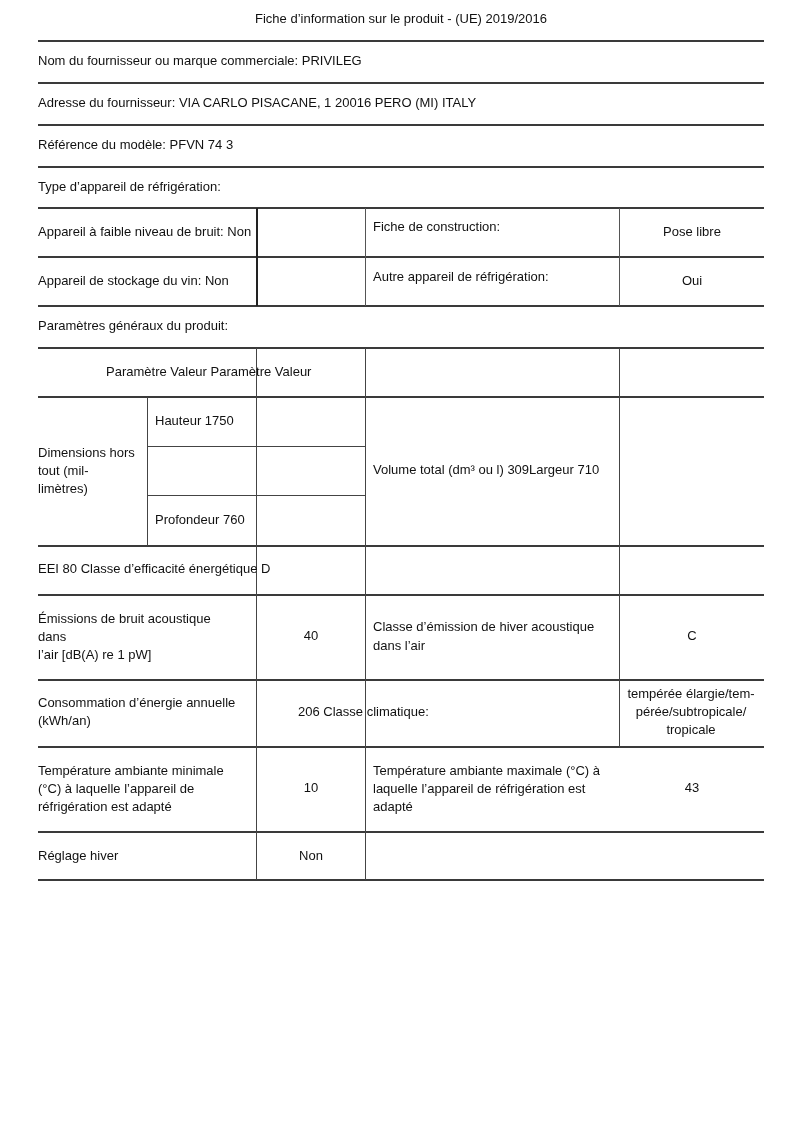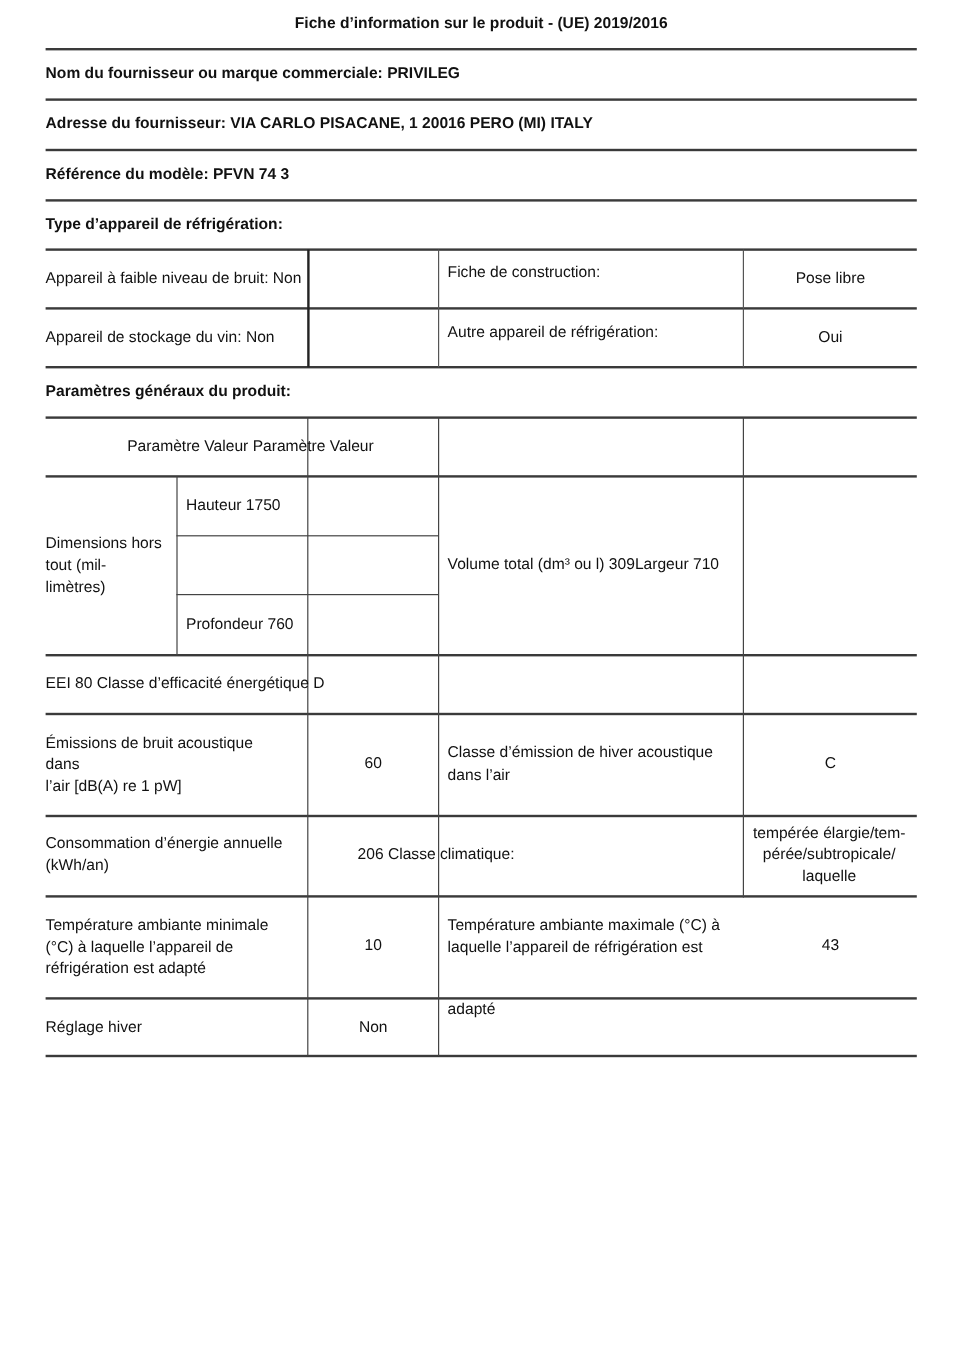--- a/index.html
+++ b/index.html
@@ -3,23 +3,23 @@
   <meta charset="utf-8">
   <style>
     html, body { margin: 0; padding: 0; background: #ffffff; }
     body { width: 802px; height: 1134px; position: relative; overflow: hidden;
            font-family: "Liberation Sans", sans-serif; color: #111; font-size: 13px; }
     .abs { position: absolute; }
     .hr { position: absolute; left: 38px; width: 726px; height: 2px; background: #3a3a3a; }
     .vr { position: absolute; width: 1px; background: #555; }
     .vr.dark { width: 2px; background: #222; }
     .txt { position: absolute; line-height: 18px; white-space: nowrap; }
-    .bold { font-weight: bold; }
+    .bold { font-weight: normal; }
     .center { text-align: center; white-space: normal; }
-    .title { left: 0; width: 802px; text-align: center; top: 10px; font-weight: bold; font-size: 13px; }
+    .title { left: 0; width: 802px; text-align: center; top: 10px; font-weight: normal; font-size: 13px; }
   </style>
 </head>
 <body>
 
 <div class="txt title">Fiche d’information sur le produit - (UE) 2019/2016</div>
 
 <div class="hr" style="top:40px"></div>
 <div class="hr" style="top:82px"></div>
 <div class="hr" style="top:124px"></div>
 <div class="hr" style="top:166px"></div>
@@ -69,35 +69,35 @@
 <div class="txt" style="left:38px; top:480px">limètres)</div>
 <div class="txt" style="left:155px; top:412px">Hauteur 1750</div>
 <div class="txt" style="left:155px; top:511px">Profondeur 760</div>
 <div class="txt" style="left:373px; top:461px">Volume total (dm³ ou l) 309Largeur 710</div>
 
 <div class="txt" style="left:38px; top:560px">EEI 80 Classe d’efficacité énergétique D</div>
 
 <div class="txt" style="left:38px; top:610px">Émissions de bruit acoustique</div>
 <div class="txt" style="left:38px; top:628px">dans</div>
 <div class="txt" style="left:38px; top:646px">l’air [dB(A) re 1 pW]</div>
-<div class="txt center" style="left:257px; width:108px; top:627px">60</div>
+<div class="txt center" style="left:257px; width:108px; top:627px">40</div>
 <div class="txt" style="left:373px; top:618px">Classe d’émission de hiver acoustique</div>
 <div class="txt" style="left:373px; top:637px">dans l’air</div>
 <div class="txt center" style="left:620px; width:144px; top:627px">C</div>
 
 <div class="txt" style="left:38px; top:694px">Consommation d’énergie annuelle</div>
 <div class="txt" style="left:38px; top:712px">(kWh/an)</div>
 <div class="txt" style="left:298px; top:703px">206 Classe climatique:</div>
 <div class="txt center" style="left:614px; width:154px; top:685px">tempérée élargie/tem-</div>
 <div class="txt center" style="left:614px; width:154px; top:703px">pérée/subtropicale/</div>
-<div class="txt center" style="left:614px; width:154px; top:721px">laquelle</div>
+<div class="txt center" style="left:614px; width:154px; top:721px">tropicale</div>
 
 <div class="txt" style="left:38px; top:762px">Température ambiante minimale</div>
 <div class="txt" style="left:38px; top:780px">(°C) à laquelle l’appareil de</div>
 <div class="txt" style="left:38px; top:798px">réfrigération est adapté</div>
 <div class="txt center" style="left:257px; width:108px; top:779px">10</div>
 <div class="txt" style="left:373px; top:762px">Température ambiante maximale (°C) à</div>
 <div class="txt" style="left:373px; top:780px">laquelle l’appareil de réfrigération est</div>
-<div class="txt" style="left:373px; top:832px">adapté</div>
+<div class="txt" style="left:373px; top:798px">adapté</div>
 <div class="txt center" style="left:620px; width:144px; top:779px">43</div>
 
 <div class="txt" style="left:38px; top:847px">Réglage hiver</div>
 <div class="txt center" style="left:257px; width:108px; top:847px">Non</div>
 
 </body></html>

